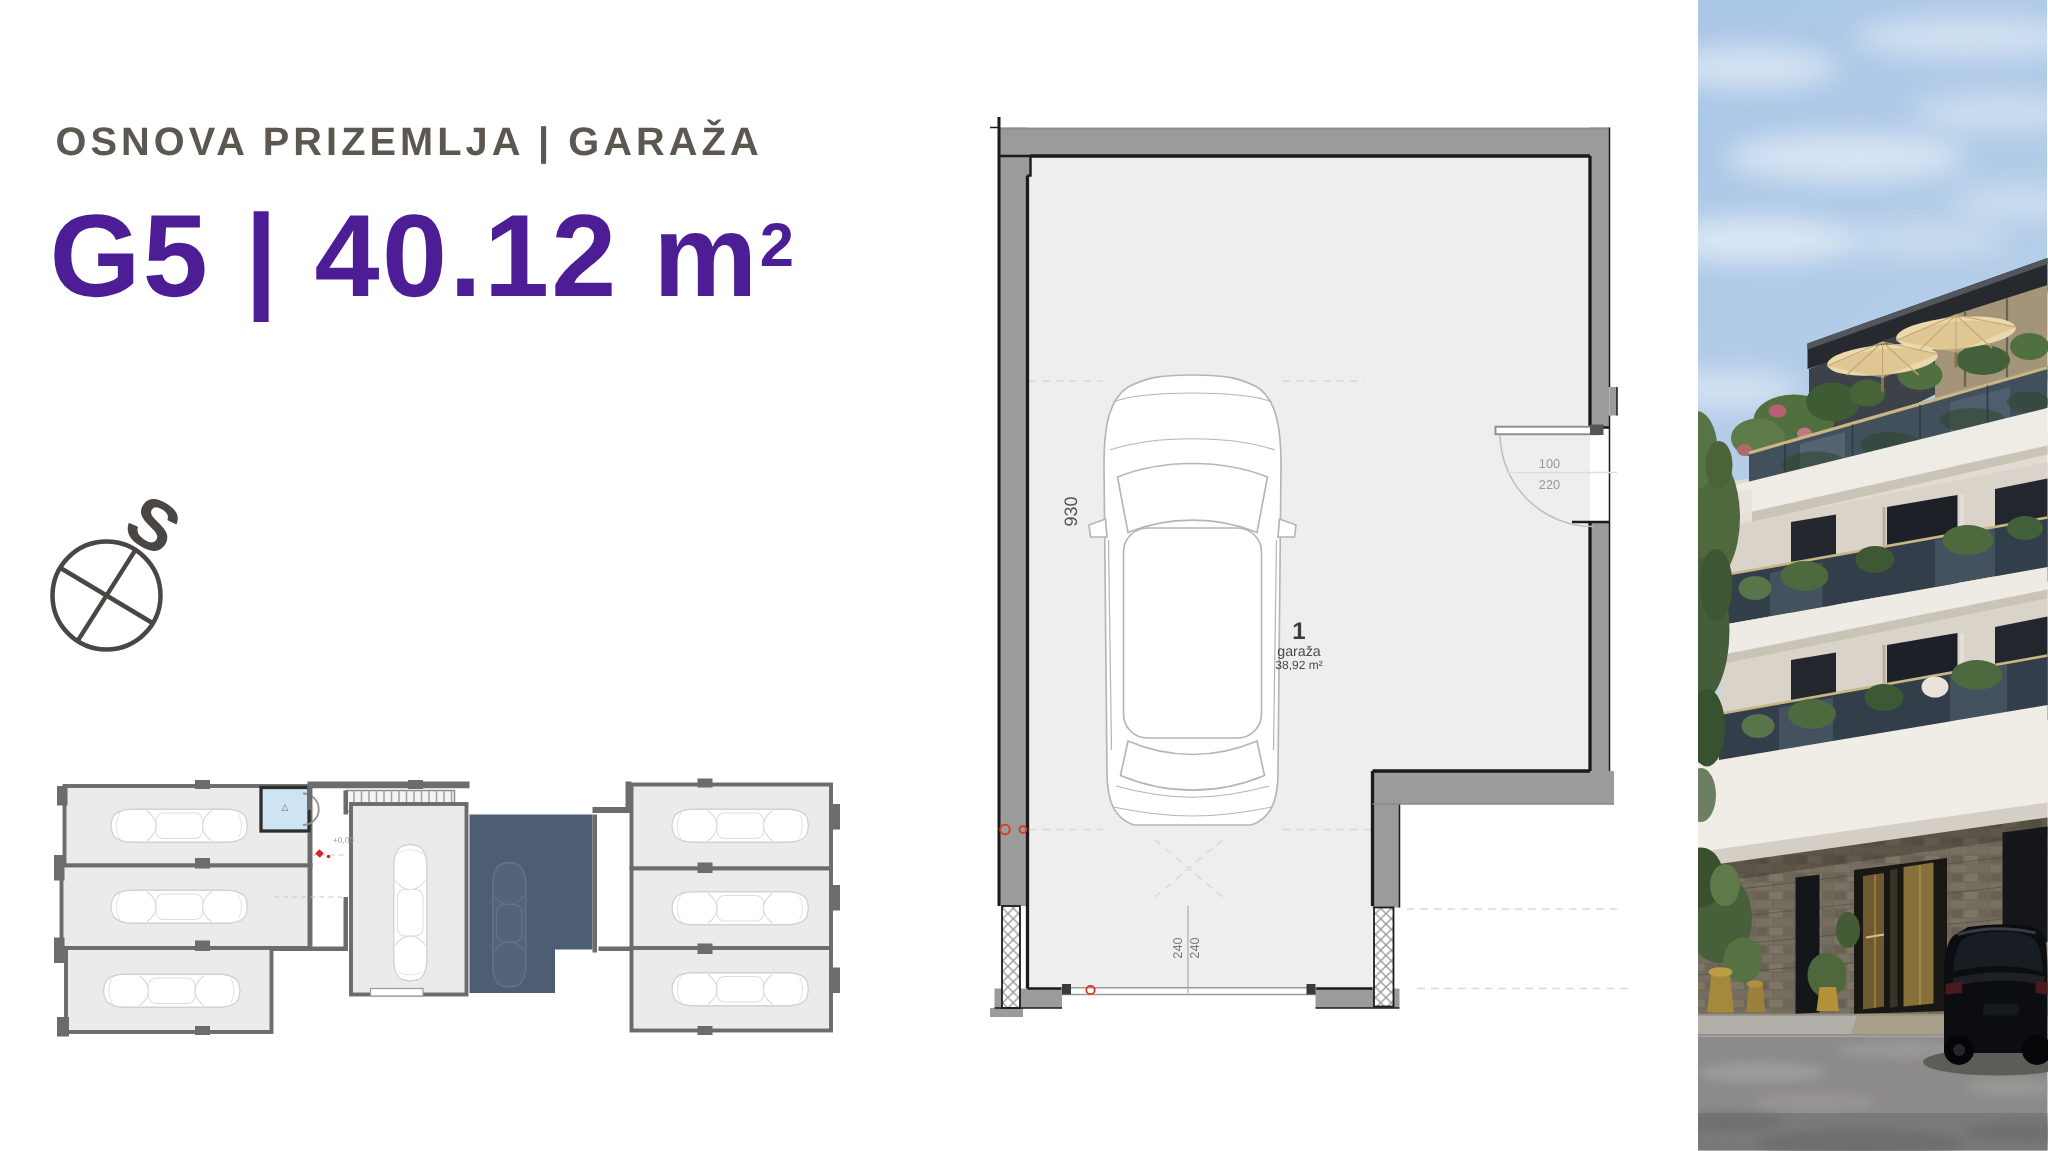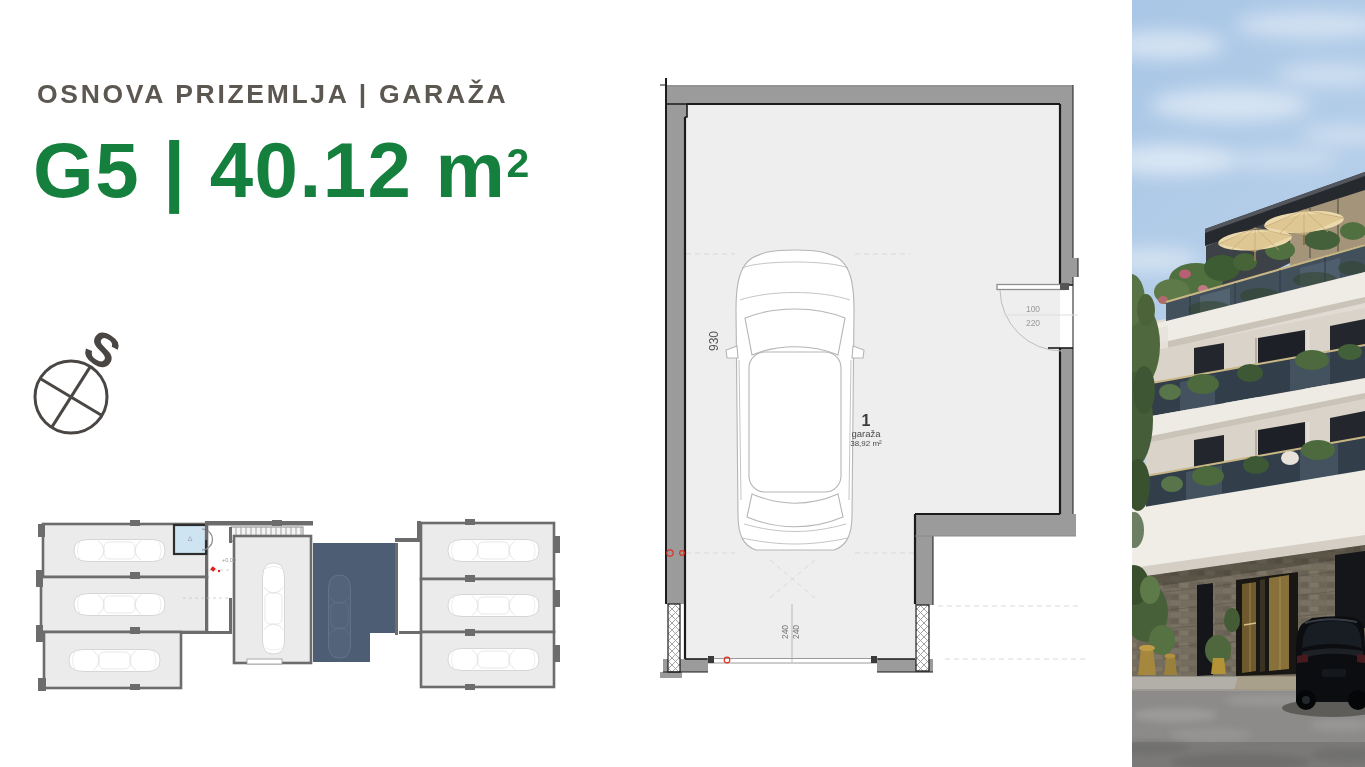--- a/index.html
+++ b/index.html
@@ -1,21 +1,21 @@
 <!DOCTYPE html>
 <html><head>
 <meta charset="utf-8">
 <style>
   html,body{margin:0;padding:0;background:#ffffff;}
   .page{position:relative;width:1365px;height:767px;overflow:hidden;background:#ffffff;
         font-family:"Liberation Sans", sans-serif;}
   .ptitle{position:absolute;left:37px;top:79px;font-size:26.5px;font-weight:bold;
           letter-spacing:2.7px;color:#5d5751;}
   .utitle{position:absolute;left:33px;top:125px;font-size:78px;font-weight:bold;
-          letter-spacing:1.5px;color:#15803d;text-align:right;}
+          letter-spacing:1.5px;color:#4c1d95;text-align:right;}
   .utitle sup{font-size:41px;vertical-align:20px;letter-spacing:0;}
 </style>
 </head>
 <body>
 <div class="page">
 
 <div class="ptitle">OSNOVA PRIZEMLJA | GARAŽA</div>
 
 <div class="utitle">G5 | 40.12 m<sup>2</sup></div>
 <svg width="1365" height="767" viewBox="0 0 1365 767" style="position:absolute;left:0;top:0;">

